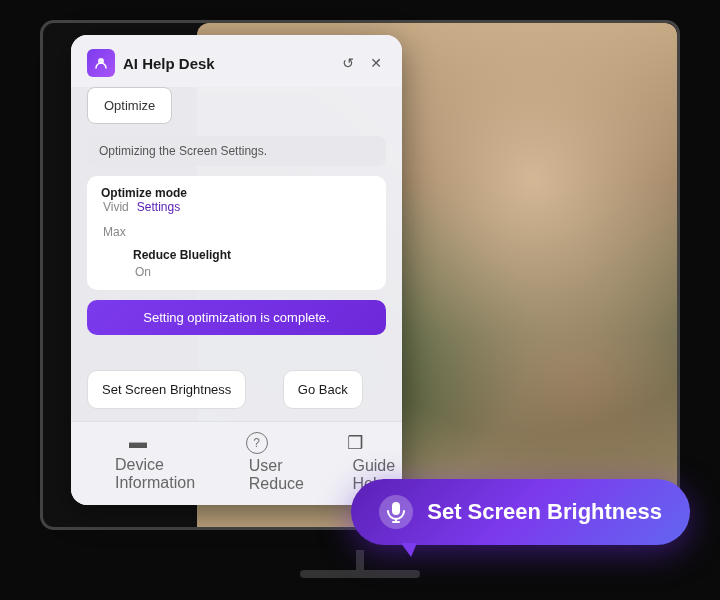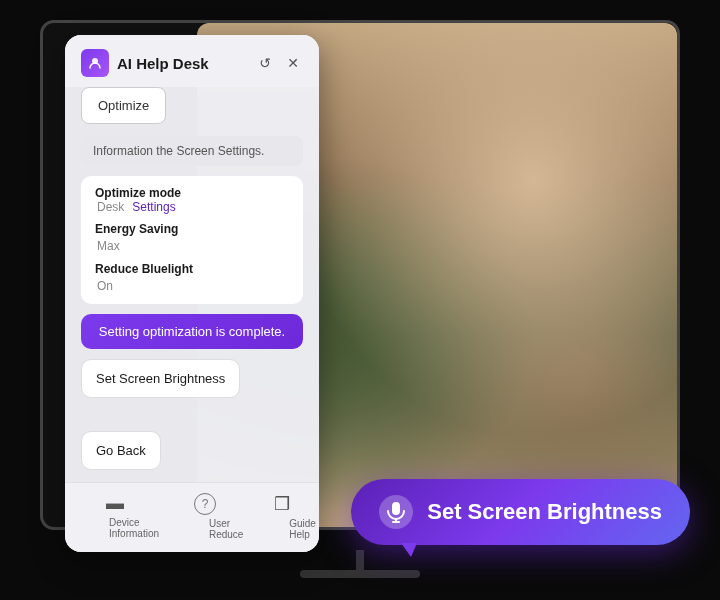--- a/index.html
+++ b/index.html
@@ -44,23 +44,23 @@
       height: 510px;
       border-radius: 14px;
       border: 3px solid #444;
       background: #111;
       overflow: hidden;
     }
 
     
     .panel {
       position: absolute;
-      left: 65px;
+      left: 71px;
       top: 35px;
-      width: 254px;
+      width: 331px;
       background: rgba(240, 240, 245, 0.97);
       border-radius: 16px;
       padding: 0;
       box-shadow: 0 8px 32px rgba(0,0,0,0.4);
       overflow: hidden;
       z-index: 10;
     }
 
     .panel-header {
       display: flex;
@@ -139,20 +139,21 @@
       border-radius: 10px;
       padding: 10px 14px;
     }
 
     .setting-row {
       margin-bottom: 8px;
     }
 
     .setting-row:last-child {
       margin-bottom: 0;
+      margin-left: 32px;
     }
 
     .setting-name {
       font-size: 12px;
       font-weight: 600;
       color: #1a1a1a;
     }
 
     .setting-value-row {
       display: flex;
@@ -215,21 +216,21 @@
       gap: 3px;
       cursor: pointer;
     }
 
     .footer-icon {
       font-size: 18px;
       color: #555;
     }
 
     .footer-label {
-      font-size: 10px;
+      font-size: 16px;
       color: #666;
       padding-left: 44px;
     }
 
     
     .voice-bubble {
       position: absolute;
       bottom: 55px;
       right: 30px;
       background: linear-gradient(135deg, #5b21b6, #7c3aed, #6366f1);
@@ -321,36 +322,35 @@
       <span class="ctrl-btn">↺</span>
       <span class="ctrl-btn">✕</span>
     </div>
   </div>
 
   
   <button class="optimize-btn">Optimize</button>
 
   
   <div class="status-bar">
-    <span>Information the Screen Settings.</span>
+    <span>Optimizing the Screen Settings.</span>
   </div>
 
   
   <div class="settings-box">
 
     <div class="setting-row">
       <div class="setting-name">Optimize mode</div>
       <div class="setting-value-row">
-        <span class="setting-value">Desk</span>
+        <span class="setting-value">Vivid</span>
         <span class="setting-value-active">Settings</span>
       </div>
     </div>
 
     <div class="setting-row">
-      <div class="setting-name">Energy Saving</div>
       <span class="setting-value">Max</span>
     </div>
 
     <div class="setting-row">
       <div class="setting-name">Reduce Bluelight</div>
       <span class="setting-value">On</span>
     </div>
   </div>
 
   

